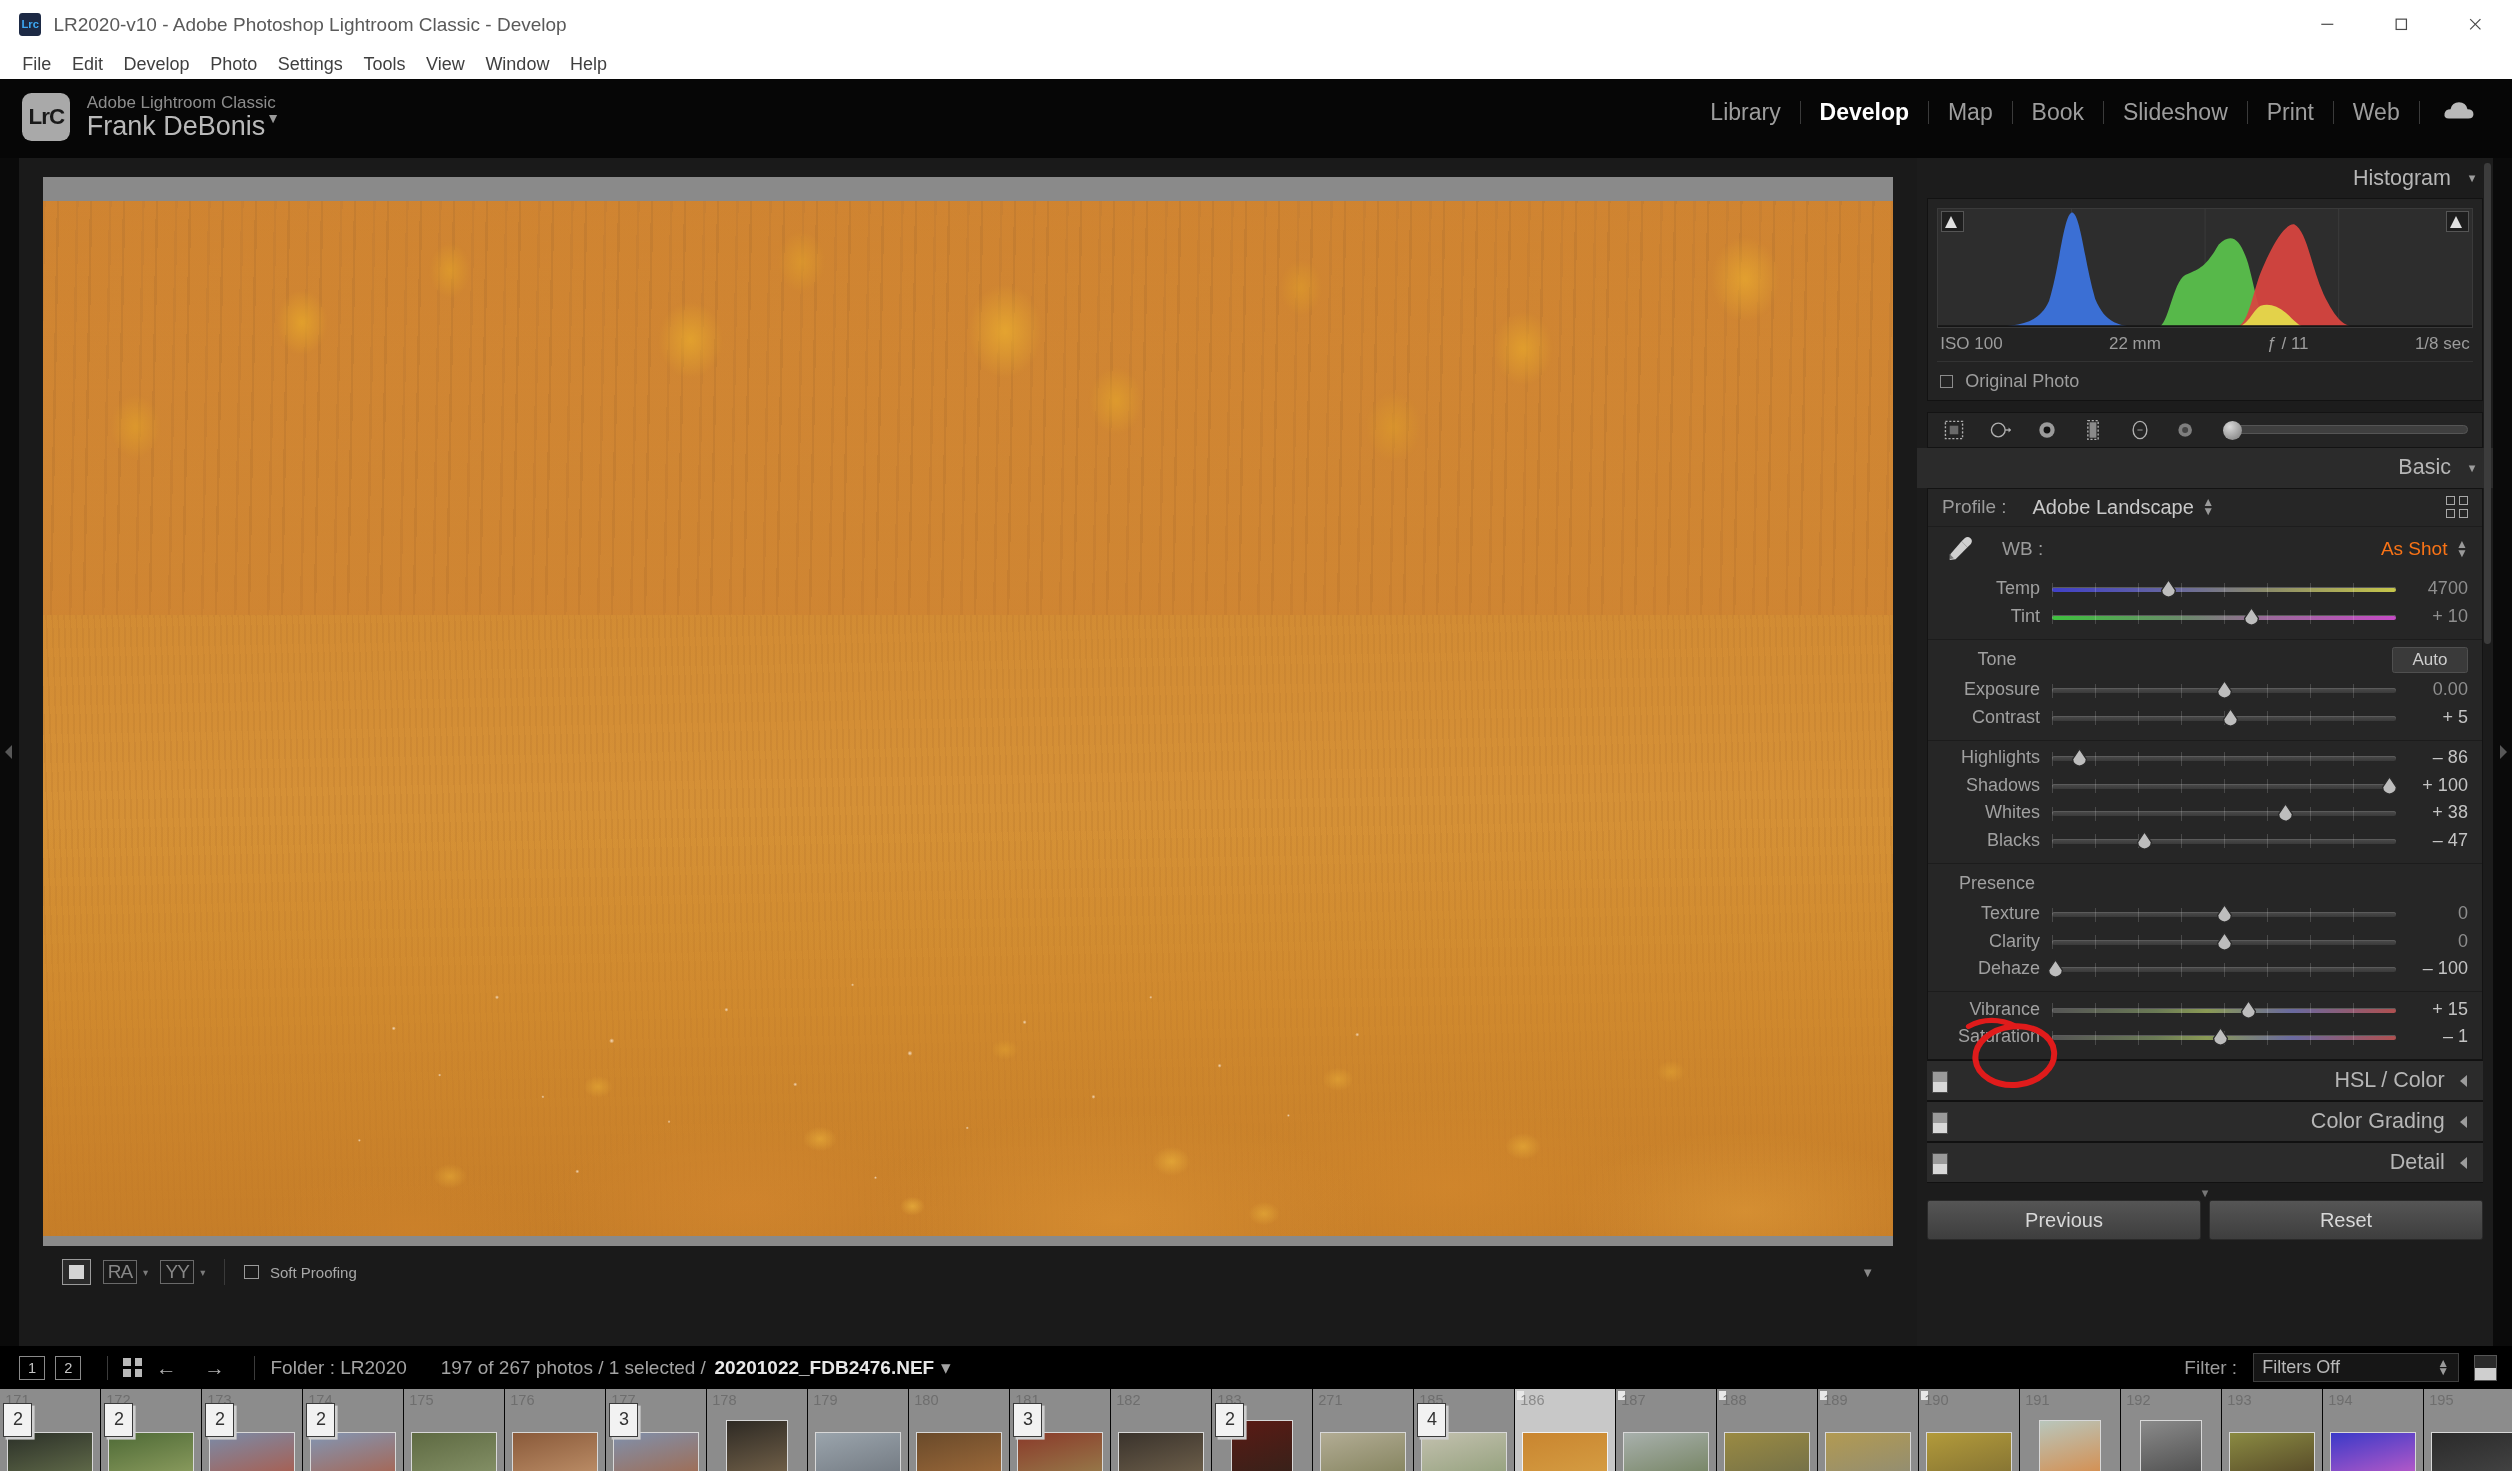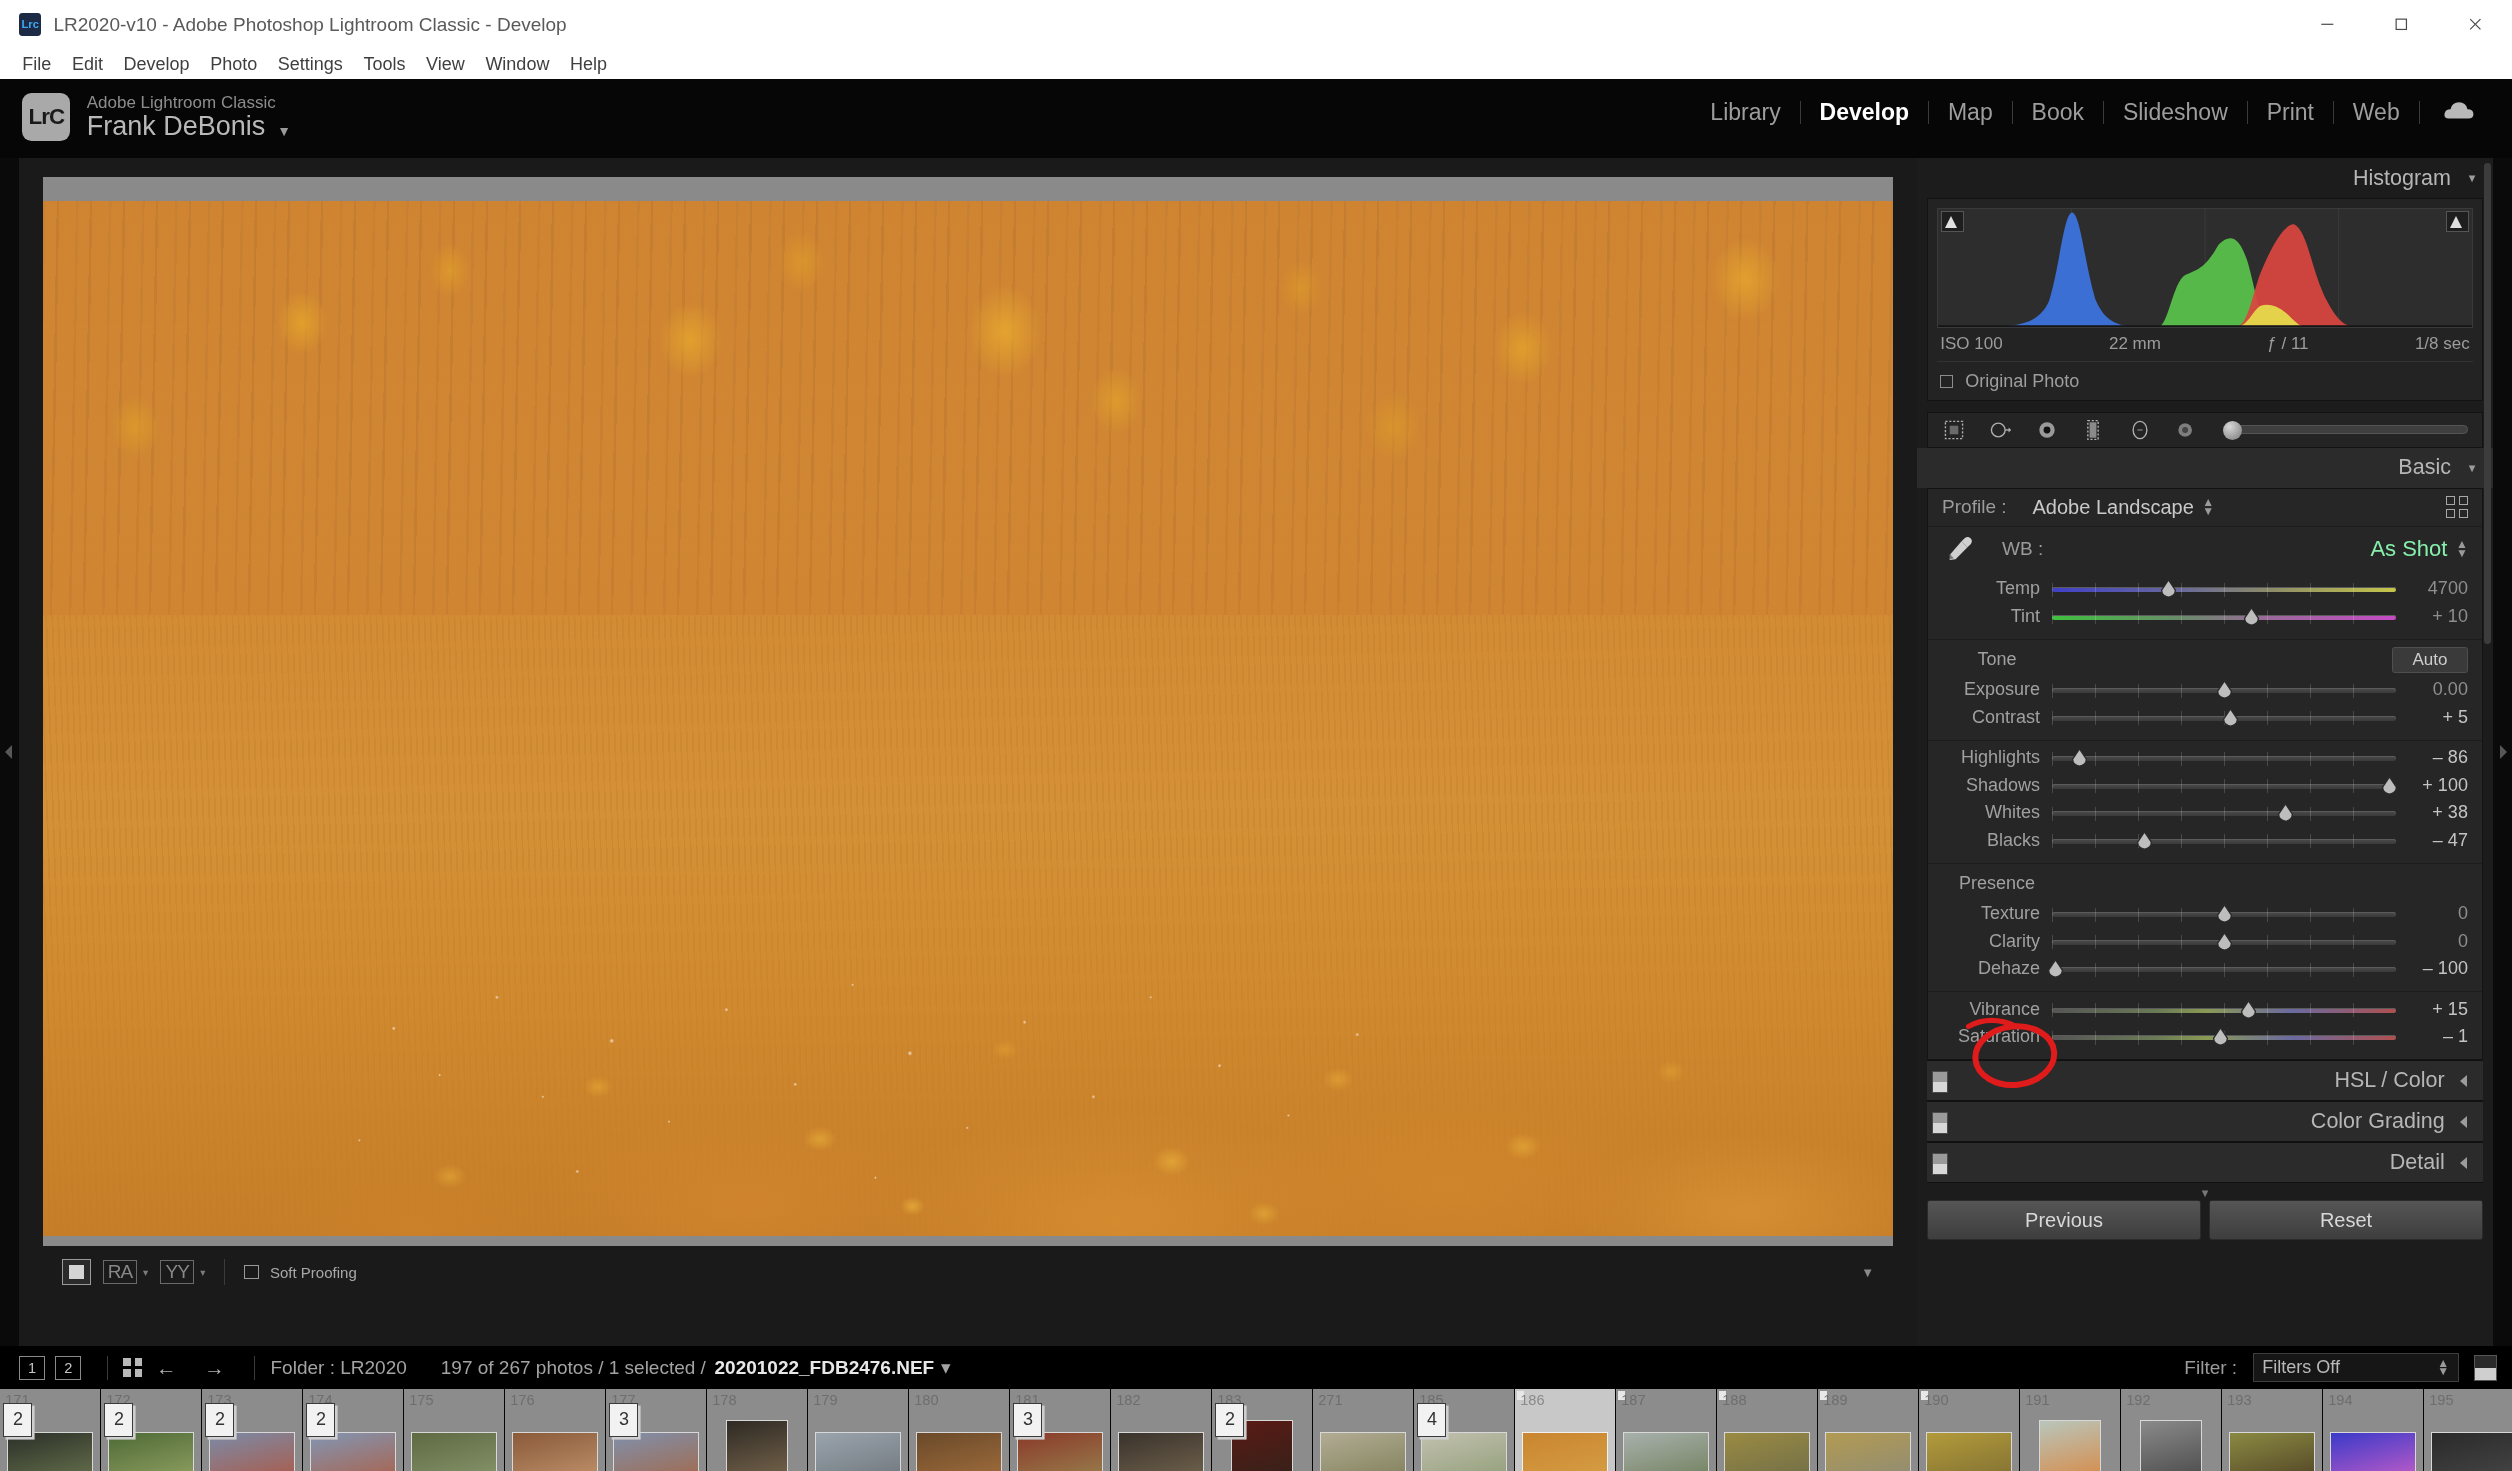--- a/index.html
+++ b/index.html
@@ -24,21 +24,21 @@
   
   .app{position:absolute;left:0;top:79px;width:2512px;height:1392px;background:#000;}
 
   
   .topbar{position:absolute;left:0;top:0;width:2512px;height:79px;background:#060606;}
   .identity{position:absolute;left:22.4px;top:13.8px;display:flex;align-items:center;}
   .lrc-badge{width:48px;height:48px;border-radius:9.5px;background:#a9a9a9;color:#1a1a1a;
     font-size:22.4px;font-weight:bold;display:flex;align-items:center;justify-content:center;letter-spacing:-0.9px;}
   .id-text{margin-left:16.3px;line-height:1.05;}
   .id-line1{font-size:17px;color:#8d8d8d;}
-  .id-line2{font-size:27px;color:#b9b9b9;display:flex;align-items:flex-end;gap:12px;}
+  .id-line2{font-size:27px;color:#b9b9b9;display:flex;align-items:flex-start;gap:1px;}
   .caret-d{font-size:13.8px;color:#9a9a9a;}
   .modules{position:absolute;right:17px;top:19px;display:flex;align-items:center;}
   .mod{font-size:23px;color:#9d9d9d;padding:0 19px;}
   .mod.active{color:#fff;font-weight:bold;}
   .mod-sep{width:0.9px;height:22.4px;background:#3a3a3a;}
   .cloud-ic{padding:0 19px 0 22.4px;}
 
   
   .leftstrip{position:absolute;left:0;top:79px;width:19px;height:1188px;background:#0a0a0a;}
   .collapse-tri{position:absolute;left:5.2px;top:50%;transform:translateY(-50%);
@@ -220,21 +220,21 @@
   .treat-off{color:#8e8e8e;}
   .vbar{width:0.9px;height:19px;background:#4a4a4a;}
   .prof-val{margin-left:26px;font-size:20px;color:#c9c9c9;}
   .updown{margin-left:8.6px;font-size:12px;color:#9a9a9a;line-height:.8;display:flex;flex-direction:column;}
   .grid4{margin-left:auto;display:grid;grid-template-columns:8.6px 8.6px;grid-template-rows:8.6px 8.6px;gap:4.3px;}
   .grid4 b{border:0.9px solid #a8a8a8;display:block;}
 
   .wbrow{display:flex;align-items:center;height:45px;padding:0 13.8px;}
   .eyedrop{width:34px;height:34px;}
   .wb-lbl{margin-left:26px;font-size:19px;color:#9b9b9b;}
-  .wb-val{margin-left:auto;font-size:22px;color:#86efac;}
+  .wb-val{margin-left:auto;font-size:19px;color:#f97316;}
 
   .sgroup{padding:3.4px 13.8px 8.6px;}
   .sgroup.bordered{border-top:0.9px solid #1c1c1c;}
   .srow{display:flex;align-items:center;height:27.5px;}
   .sname{width:110px;text-align:right;font-size:18px;color:#a0a0a0;padding-right:12px;}
   .strack{flex:1;position:relative;height:19px;}
   .sline{position:absolute;left:0;top:7.7px;width:100%;height:5.2px;border-radius:2.6px;
     background:linear-gradient(180deg,#4c4c4c,#3a3a3a);box-shadow:inset 0 0.9px 0 #5b5b5b;}
   .sline.temp{background:linear-gradient(90deg,#4040c8 0%,#6a6a9a 38%,#8a8a6a 62%,#c6c64a 100%);}
   .sline.tint{background:linear-gradient(90deg,#3ec23e 0%,#6a8a6a 38%,#9a6a9a 62%,#c64ac6 100%);}

